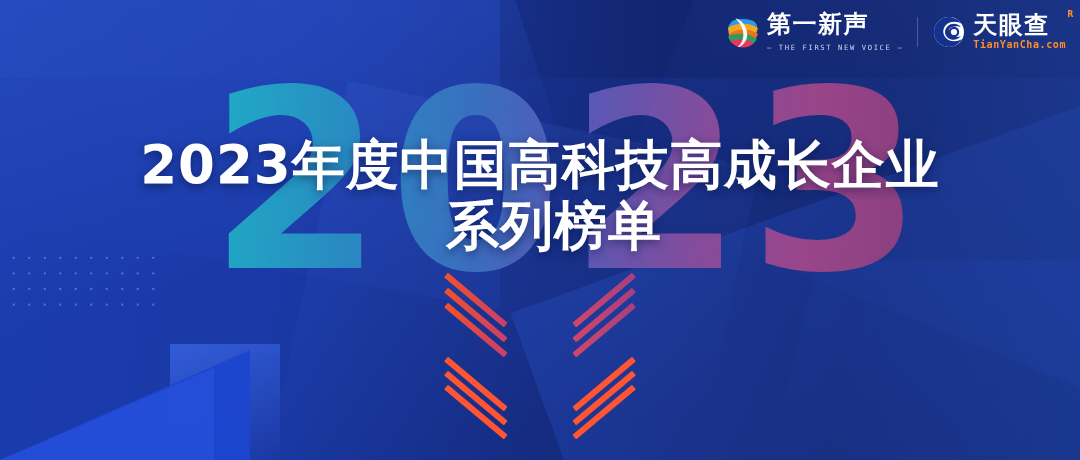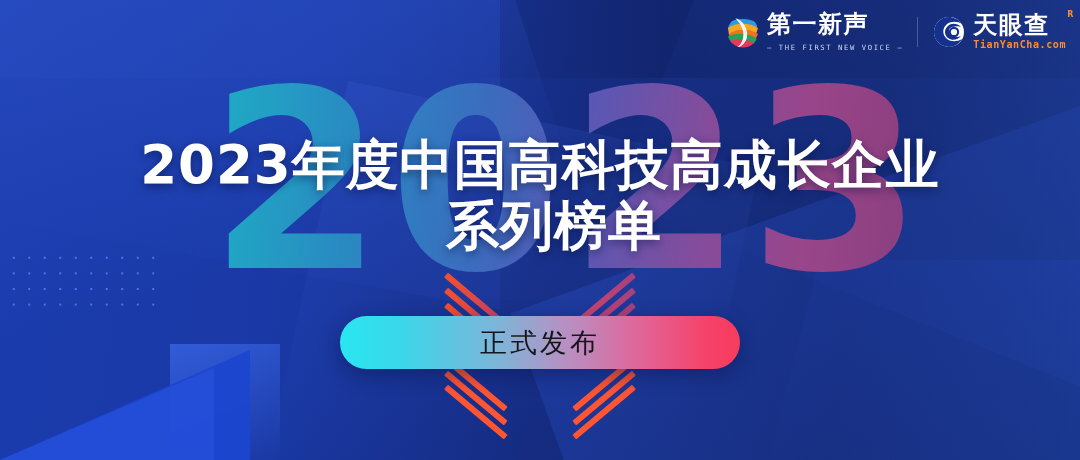--- a/index.html
+++ b/index.html
@@ -244,23 +244,20 @@
       <i class="l" style="background:#ff5533;"></i>
       <i class="r" style="background:#ff5533;"></i>
     </div>
   </div>
 
   <h1 class="headline">
     <span class="l1">2023年度中国高科技高成长企业</span>
     <span class="l2">系列榜单</span>
   </h1>
 
-  <div class="cta">
-    <span>正式发布</span>
-  </div>
 
   <div class="logos">
 
     <div class="logo-unit">
       <div class="logo-mark">
         <svg viewBox="0 0 34 34" width="34" height="34">
           <defs>
             <clipPath id="globeclip">
                 <circle cx="17" cy="17" r="15.5"></circle>
               </clipPath>

